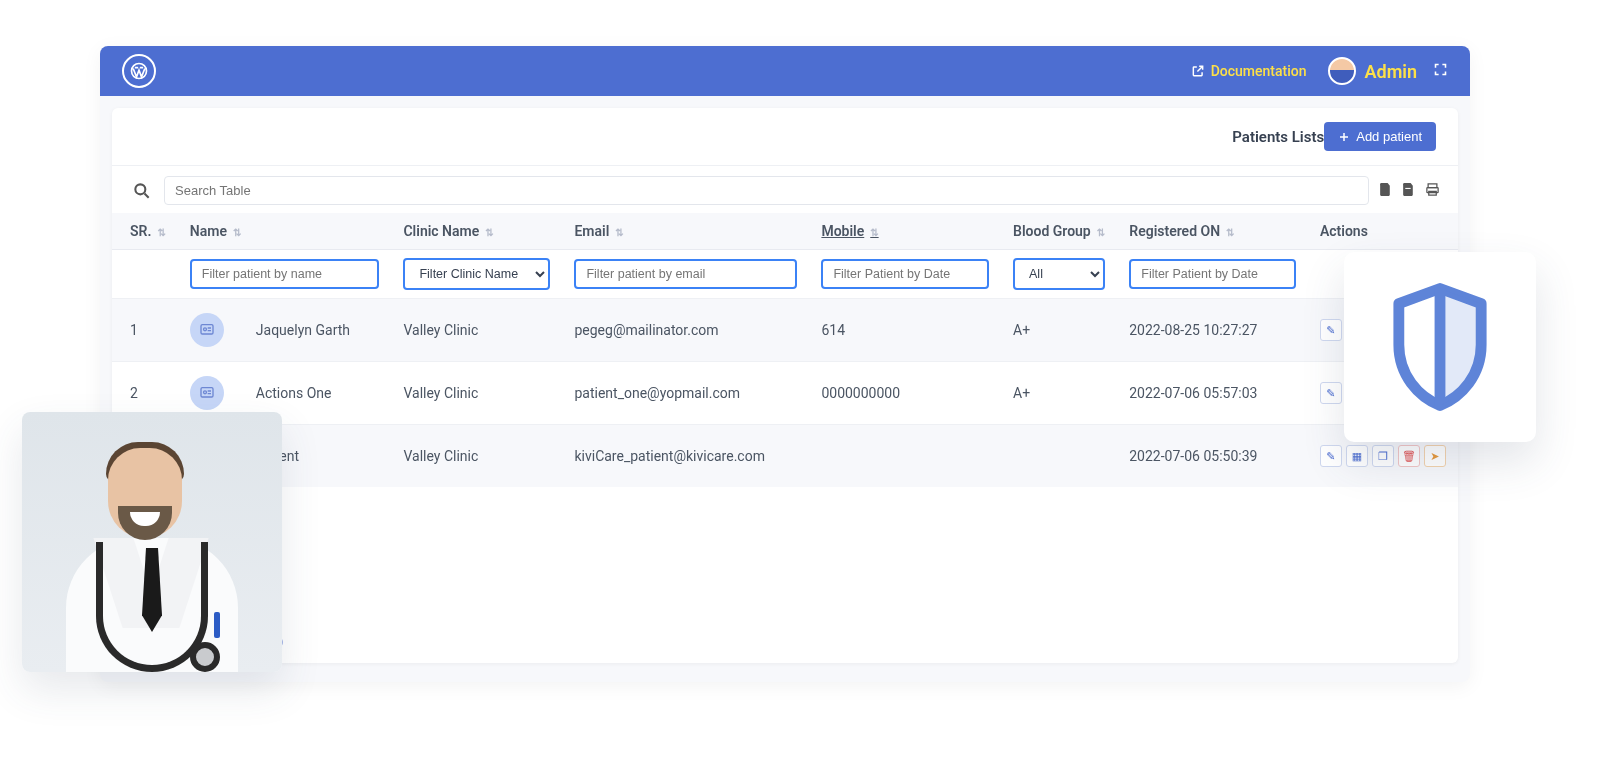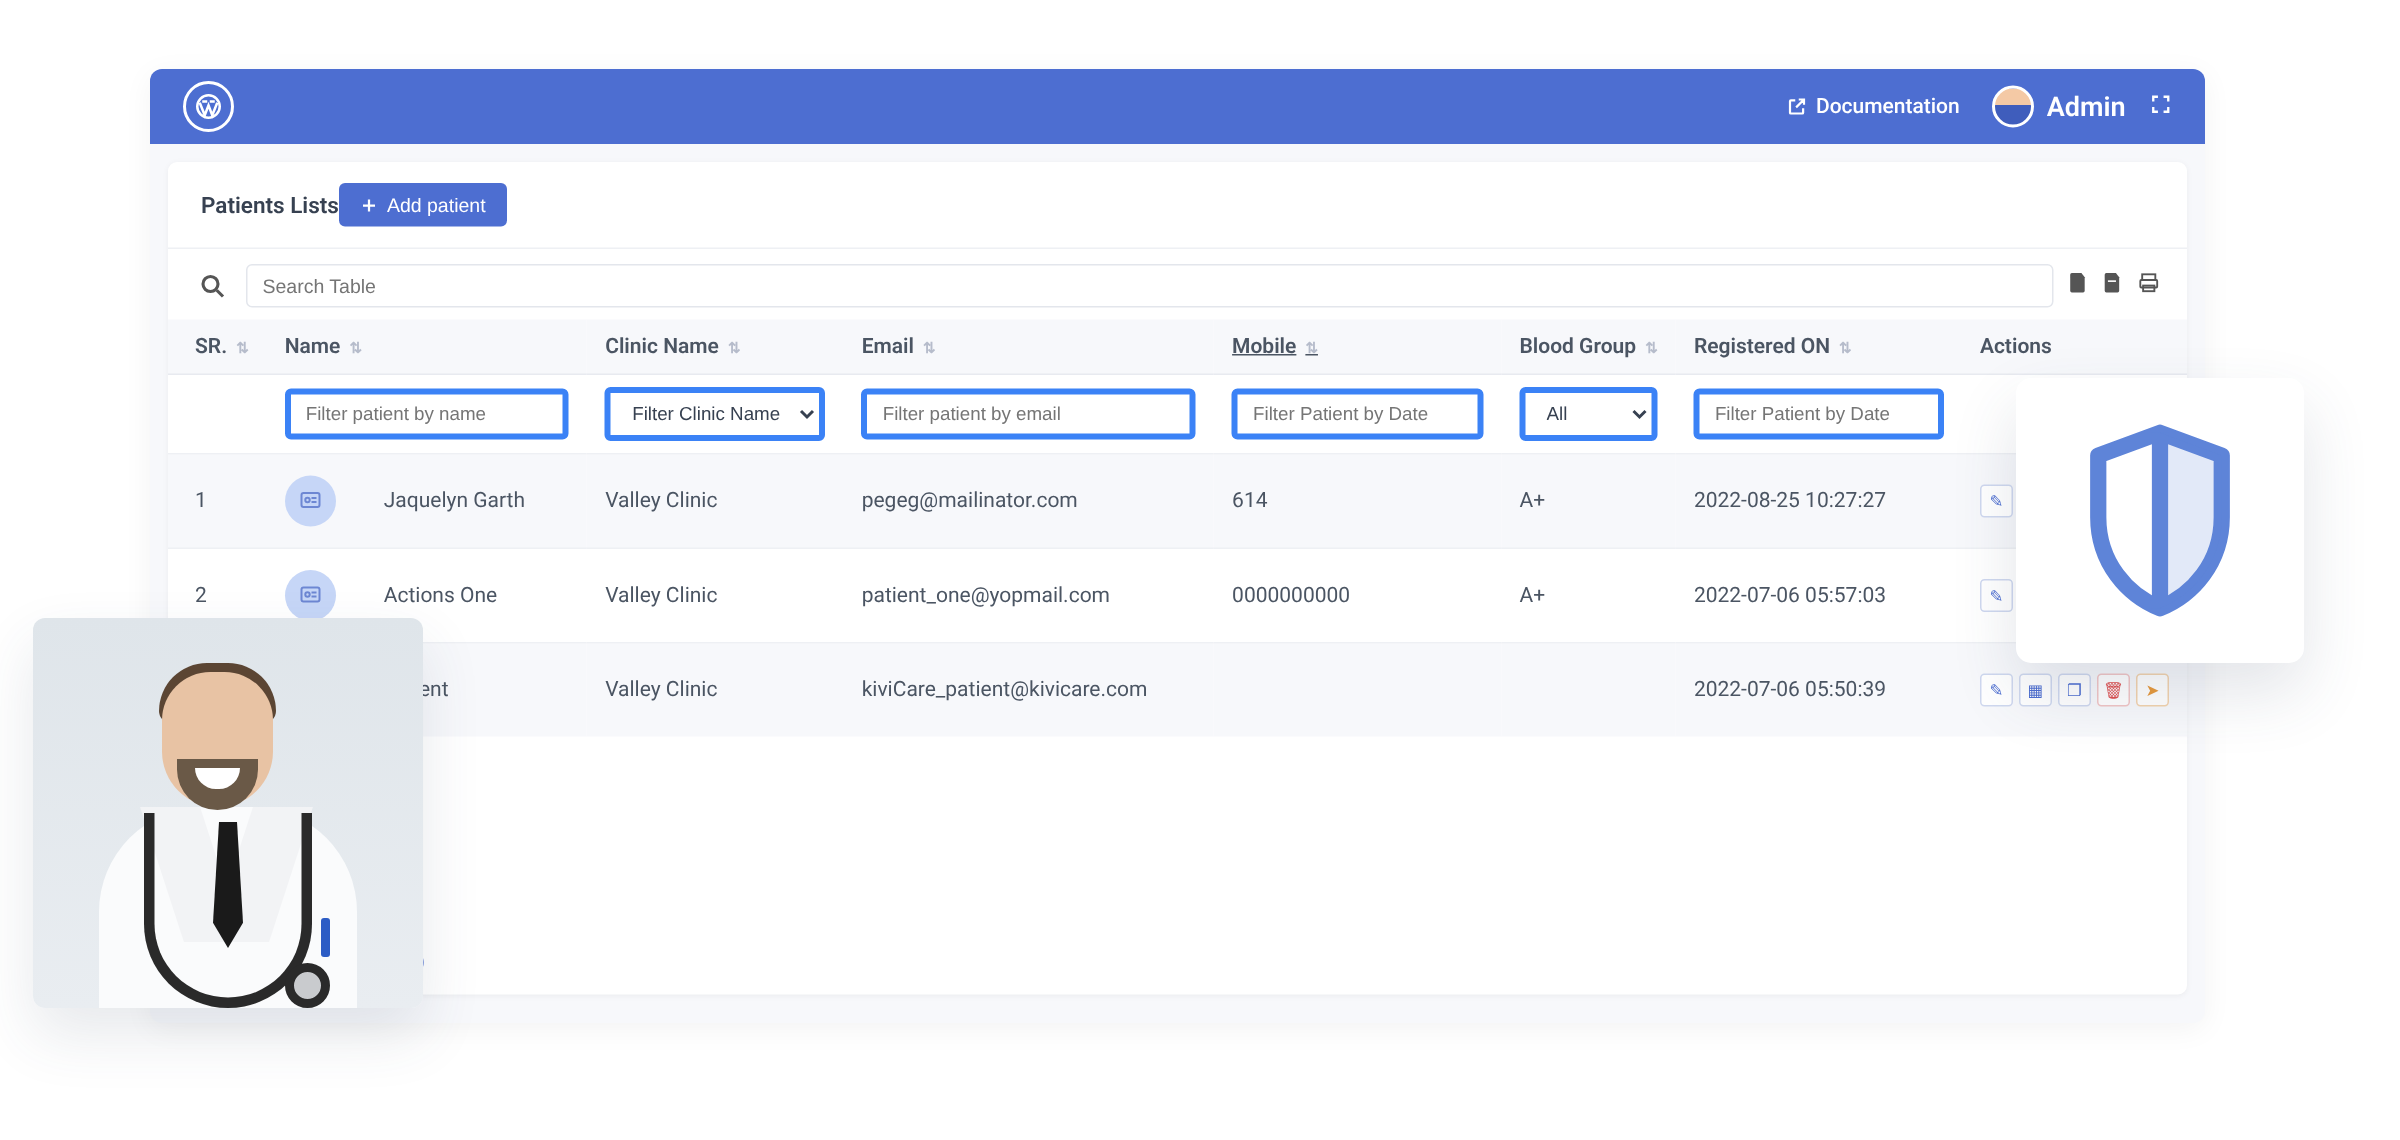--- a/index.html
+++ b/index.html
@@ -21,21 +21,21 @@
     overflow: hidden;
     box-shadow: 0 4px 20px rgba(0,0,0,0.05);
     background: #f7f8fb;
   }
   .topbar {
     background: #4d6ed1;
     height: 50px;
     display: flex;
     align-items: center;
     padding: 0 22px;
-    color: #ffffff;
+    color: #fde047;
   }
   .logo-circle {
     width: 34px; height: 34px;
     border: 2px solid #fff;
     border-radius: 50%;
     display: flex; align-items: center; justify-content: center;
   }
   .topbar-spacer { flex: 1; }
   .topbar-link {
     display: flex; align-items: center; gap: 6px;
@@ -54,21 +54,21 @@
 
   .card {
     position: absolute;
     left: 12px; right: 12px; top: 62px;
     background: #fff;
     border-radius: 6px;
     box-shadow: 0 1px 4px rgba(0,0,0,0.05);
     height: 555px;
   }
   .card-header {
-    display: flex; align-items: center; justify-content: flex-start;
+    display: flex; align-items: center; justify-content: flex-end;
     padding: 14px 22px;
     border-bottom: 1px solid #eef0f4;
   }
   .card-title { font-size: 15px; font-weight: 600; color: #374151; }
   .add-btn {
     background: #4d6ed1; color: #fff; border: none;
     border-radius: 4px; padding: 7px 14px;
     font-size: 13px; font-weight: 500;
     display: flex; align-items: center; gap: 6px;
     cursor: pointer;
@@ -102,21 +102,21 @@
     font-weight: 600;
     color: #4b5563;
     padding: 10px 12px;
     background: #f7f8fb;
     border-bottom: 1px solid #e8eaf0;
   }
   .sort-icon { color: #b6bccb; font-size: 10px; margin-left: 6px; }
   .filter-row td { padding: 8px 12px; background: #fff; }
   .filter-input, .filter-select {
     width: 100%;
-    border: 4px solid #3b82f6;
+    border: 2px solid #3b82f6;
     border-radius: 4px;
     padding: 6px 10px;
     font-size: 12.5px;
     color: #9aa3b4;
     outline: none;
     background: #fff;
   }
   .filter-select { color: #374151; }
   .patients-table tbody.data-body tr td {
     padding: 14px 12px;

